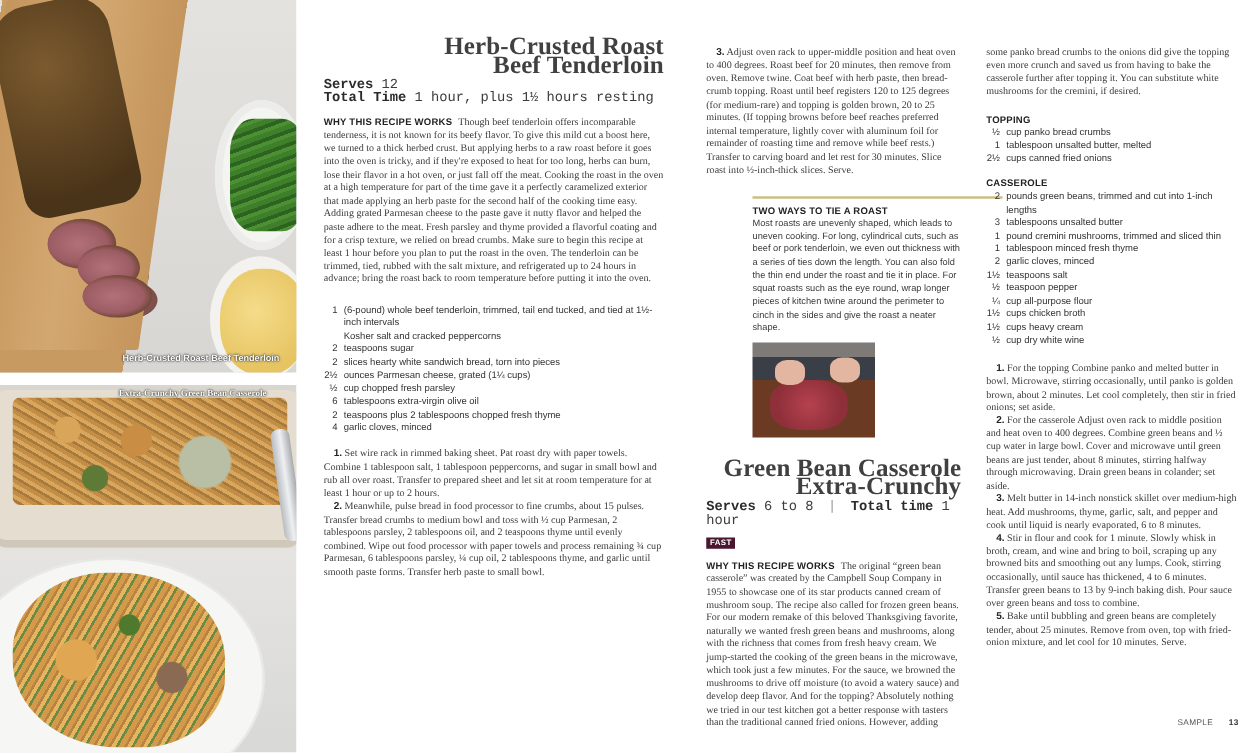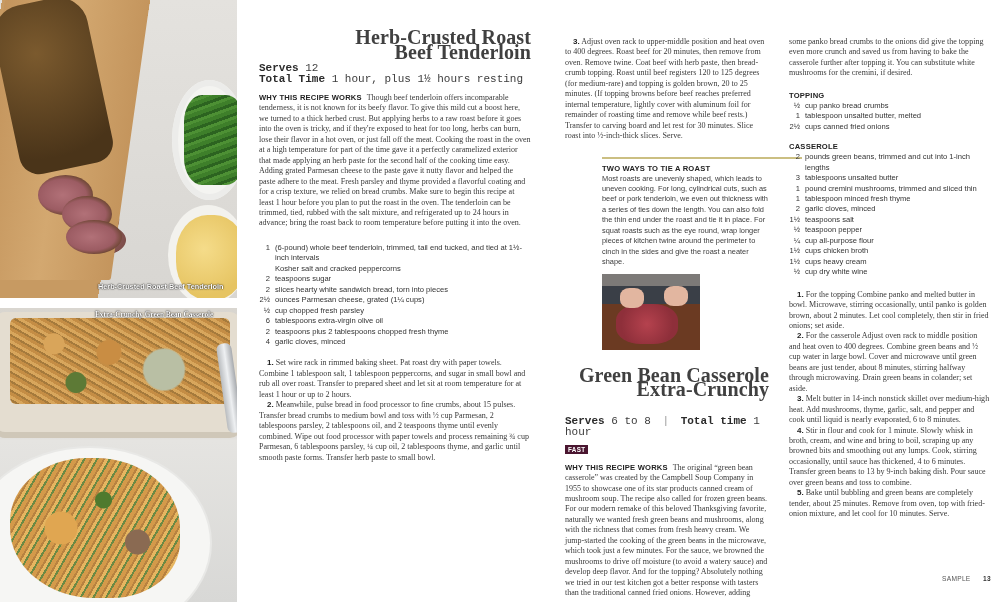--- a/index.html
+++ b/index.html
@@ -192,21 +192,21 @@
         <div class="tie-hand" style="left:18px;top:14px;"></div>
         <div class="tie-hand" style="left:62px;top:12px;"></div>
       </div>
     </div>
   </div>
 
   <div class="recipe-title" style="margin-top:18px;">
     <div>Green Bean Casserole</div>
     <div>Extra-Crunchy</div>
   </div>
-  <div class="meta" style="margin-top:19px;">
+  <div class="meta" style="margin-top:4px;">
     <b>Serves</b>
     <span>6 to 8</span>
     <span class="sep">|</span>
     <b>Total time</b>
     <span>1 hour</span>
   </div>
   <div><span class="fast">FAST</span></div>
   <p class="body-text" style="margin-top:7px;">
     <span class="why">WHY THIS RECIPE WORKS</span>
     <span>The original “green bean casserole” was created by the Campbell Soup Company in 1955 to showcase one of its star products canned cream of mushroom soup. The recipe also called for frozen green beans. For our modern remake of this beloved Thanksgiving favorite, naturally we wanted fresh green beans and mushrooms, along with the richness that comes from fresh heavy cream. We jump-started the cooking of the green beans in the microwave, which took just a few minutes. For the sauce, we browned the mushrooms to drive off moisture (to avoid a watery sauce) and develop deep flavor. And for the topping? Absolutely nothing we tried in our test kitchen got a better response with tasters than the traditional canned fried onions. However, adding</span>

